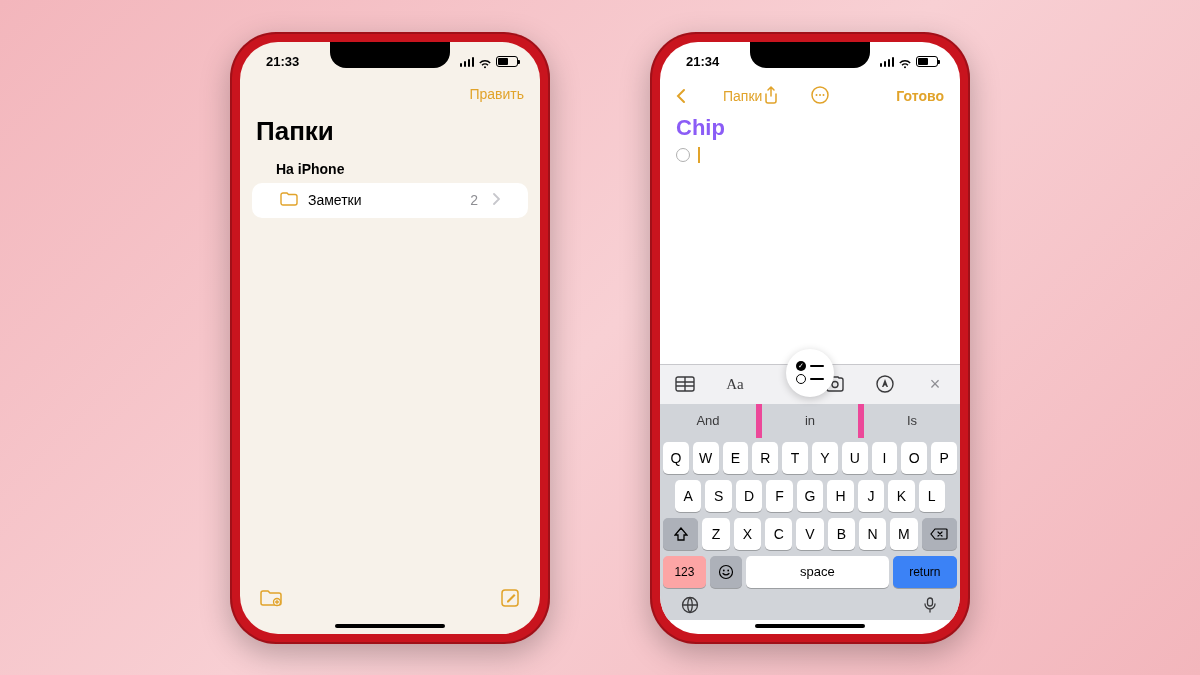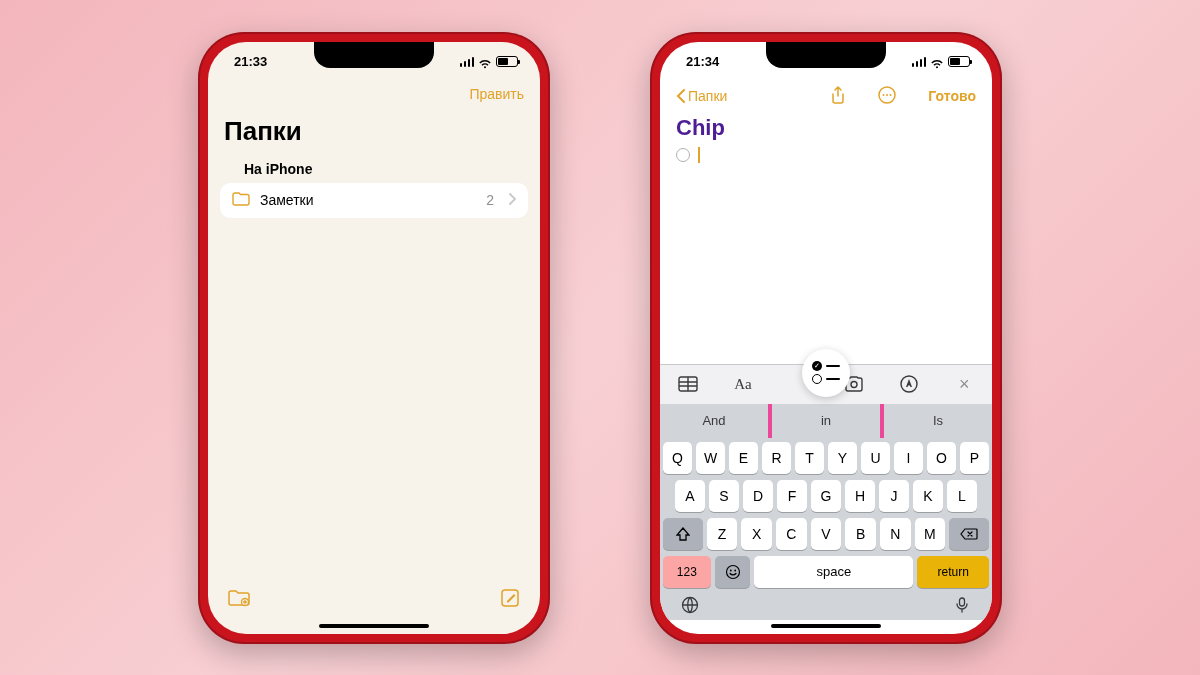--- a/index.html
+++ b/index.html
@@ -3,21 +3,21 @@
 <meta charset="utf-8">
 <style>
   * { box-sizing: border-box; margin: 0; padding: 0; }
   body {
     width: 1200px; height: 675px;
     background: linear-gradient(135deg, #f3b6bc 0%, #f8d0d4 50%, #f3b6bc 100%);
     display: flex; justify-content: center; align-items: center; gap: 100px;
     font-family: -apple-system, "Helvetica Neue", Arial, sans-serif;
   }
   .phone {
-    width: 352px; height: 612px;
+    width: 320px; height: 612px;
     background: #c9141e;
     border-radius: 46px;
     padding: 10px;
     box-shadow: 0 10px 30px rgba(0,0,0,0.25), inset 0 0 0 2px rgba(0,0,0,0.2);
     position: relative;
   }
   .phone::before, .phone::after {
     content: ""; position: absolute; background: #a00f18; border-radius: 2px;
   }
   .screen {
@@ -52,37 +52,37 @@
   .nav-bar {
     display: flex; justify-content: space-between; align-items: center;
     padding: 4px 16px 8px; font-size: 14px; color: #e1a32a;
   }
   .nav-left { display:flex; align-items:center; gap:2px; }
   .nav-right-group { display:flex; align-items:center; gap:32px; }
   .page-title { font-size: 26px; font-weight: 700; padding: 6px 16px 10px; color:#000; }
   .section-header { font-size: 14px; font-weight: 700; padding: 4px 16px 6px; color:#000;margin-left:20px; }
   .folder-row {
     margin: 0 12px; background: #fff; border-radius: 10px;
-    display: flex; align-items: center; padding: 9px 12px; gap: 10px;
+    display: flex; align-items: center; padding: 9px 28px; gap: 10px;
     font-size: 14px; color:#000;
   }
   .folder-row .count { color:#8e8e93; margin-left:auto; }
   .chev { color:#c7c7cc; margin-left:4px; }
   .bottom-bar {
     margin-top: auto; display:flex; justify-content: space-between; align-items:center;
     padding: 10px 20px 8px;
   }
   .home-indicator {
     width: 110px; height: 4px; background:#000; border-radius: 3px;
     margin: 4px auto 6px;
   }
-  .accent { color: #e1a32a; }
+  .accent { color: #e1a32a; margin-left: 35px; }
 
   
-  .note-title { font-size: 22px; font-weight: 700; padding: 0 16px 4px; color:#4c1d95; }
+  .note-title { font-size: 22px; font-weight: 700; padding: 0 16px 4px; color:#8b5cf6; }
   .checklist-line { display:flex; align-items:center; gap:8px; padding: 2px 16px; }
   .circle-empty { width:14px; height:14px; border:1.5px solid #b0b0b0; border-radius:50%; }
   .cursor { width:1.5px; height:16px; background:#e1a32a; }
   .note-body { flex:1; background:#fff; }
 
   .kb-toolbar {
     height: 40px; background:#f1f1f3; display:flex; align-items:center; justify-content:space-around;
     border-top: 0.5px solid #c8c8cc; position:relative;
   }
   .kb-toolbar .tool { color:#3a3a3c; font-size:15px; display:flex; align-items:center; justify-content:center; width:34px; height:28px; }
@@ -92,34 +92,34 @@
     width:48px; height:48px; background:#fff; border-radius:50%;
     box-shadow: 0 2px 8px rgba(0,0,0,0.2);
     display:flex; flex-direction:column; align-items:center; justify-content:center; gap:3px;
   }
   .checklist-pop .row1, .checklist-pop .row2 { display:flex; align-items:center; gap:4px; }
   .checklist-pop .dotfill { width:10px;height:10px;border-radius:50%;background:#000;display:flex;align-items:center;justify-content:center;color:#fff;font-size:7px; }
   .checklist-pop .dotline { width:10px;height:10px;border-radius:50%;border:1.5px solid #000; }
   .checklist-pop .dash { width:14px;height:2px;background:#000;border-radius:1px; }
 
   .predictive { height:34px; background:#d1d4d9; display:flex; }
-  .predictive .pred { flex:1; display:flex; align-items:center; justify-content:center; font-size:13px; color:#3a3a3c; border-right:4px solid #ec4899; }
+  .predictive .pred { flex:1; display:flex; align-items:center; justify-content:center; font-size:13px; color:#3a3a3c; border-right:6px solid #ec4899; }
   .predictive .pred:last-child { border-right:none; }
 
   .keyboard { background:#d1d4d9; padding: 4px 3px 2px; }
   .krow { display:flex; gap:4px; justify-content:center; margin-bottom:6px; }
   .key {
     background:#fff; border-radius:5px; height:32px; min-width:22px;
     display:flex; align-items:center; justify-content:center;
     font-size:14px; color:#000; box-shadow: 0 1px 0 rgba(0,0,0,0.25);
     flex:1;
   }
   .key.shift, .key.del { flex:1.3; background:#adb1b9; }
   .key.space { flex:4; font-size:13px; }
-  .key.ret { flex:1.8; background:#eab308; font-size:12px; }
+  .key.ret { flex:1.8; background:#3b82f6; font-size:12px; }
   .key.num { flex:1.2; background:#fca5a5; font-size:12px; }
   .key.emoji { flex:0.9; background:#adb1b9; }
   .kb-bottom { display:flex; justify-content:space-between; padding: 2px 18px 0; color:#3a3a3c; }
   .kb-bottom svg { width:18px; height:18px; }
 </style>
 </head>
 <body>
 
 <div class="phone">
   <div class="screen">

